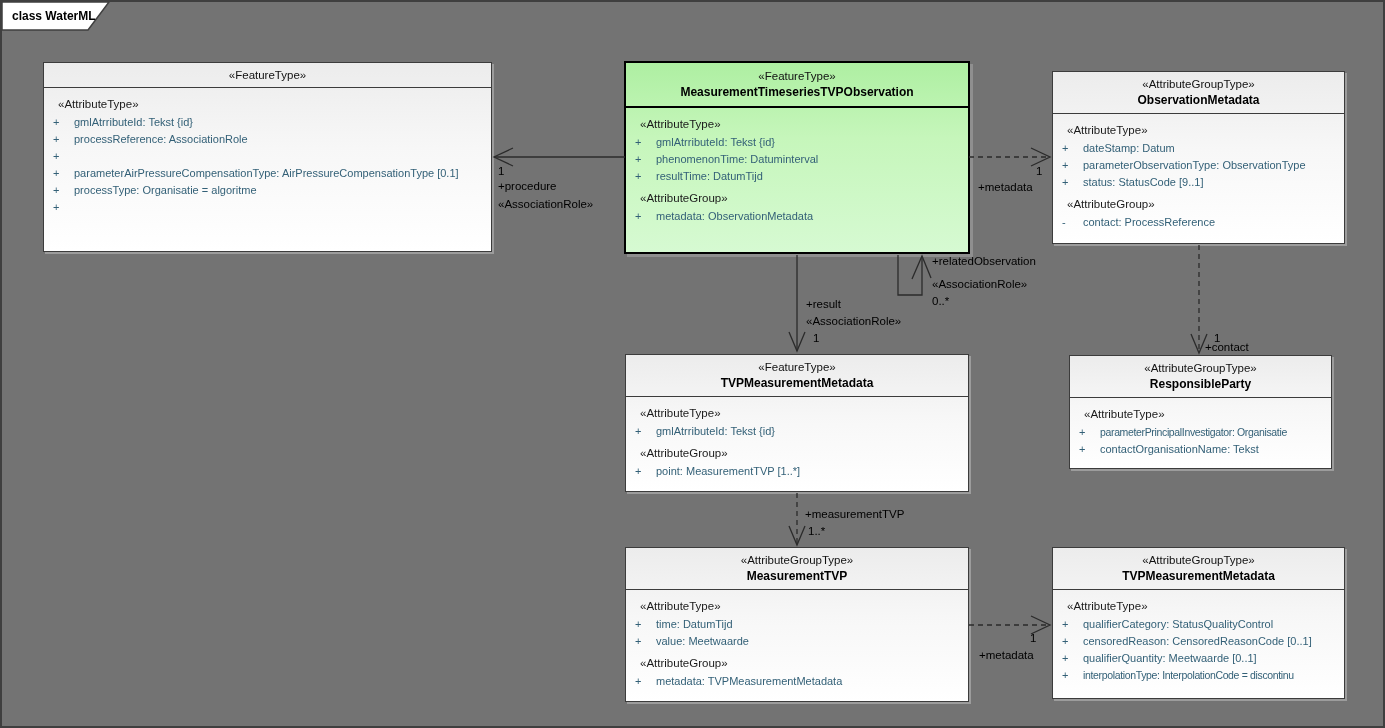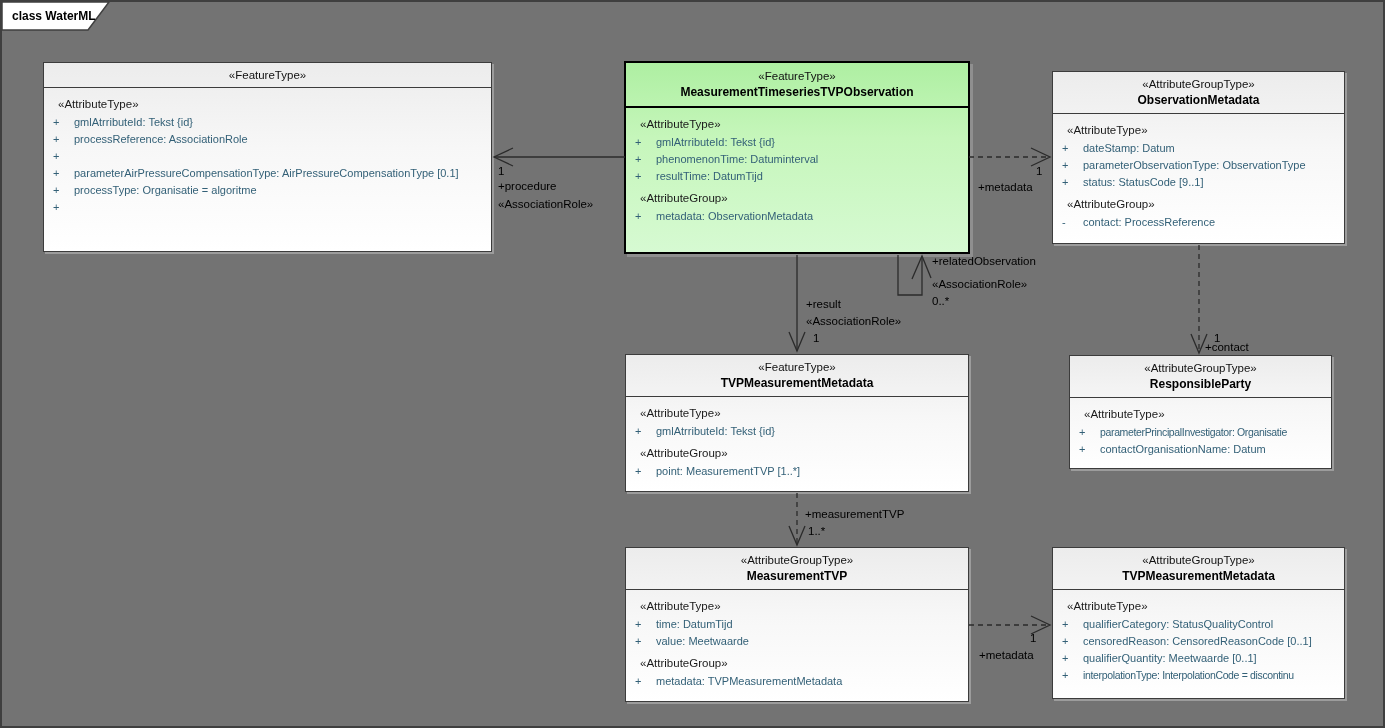--- a/index.html
+++ b/index.html
@@ -179,21 +179,21 @@
       <div class="cname">ResponsibleParty</div>
     </div>
     <div class="cbody">
       <div class="row sect">«AttributeType»</div>
       <div class="row attr tight">
           <span class="vis">+</span>
           <span class="atext">parameterPrincipalInvestigator: Organisatie</span>
         </div>
       <div class="row attr">
           <span class="vis">+</span>
-          <span class="atext">contactOrganisationName: Datum</span>
+          <span class="atext">contactOrganisationName: Tekst</span>
         </div>
     </div>
   </div>
 
   <div class="uml-class" style="left:623px;top:545px;width:344px;height:155px;">
     <div class="hdr">
       <div class="stereo">«AttributeGroupType»</div>
       <div class="cname">MeasurementTVP</div>
     </div>
     <div class="cbody">

